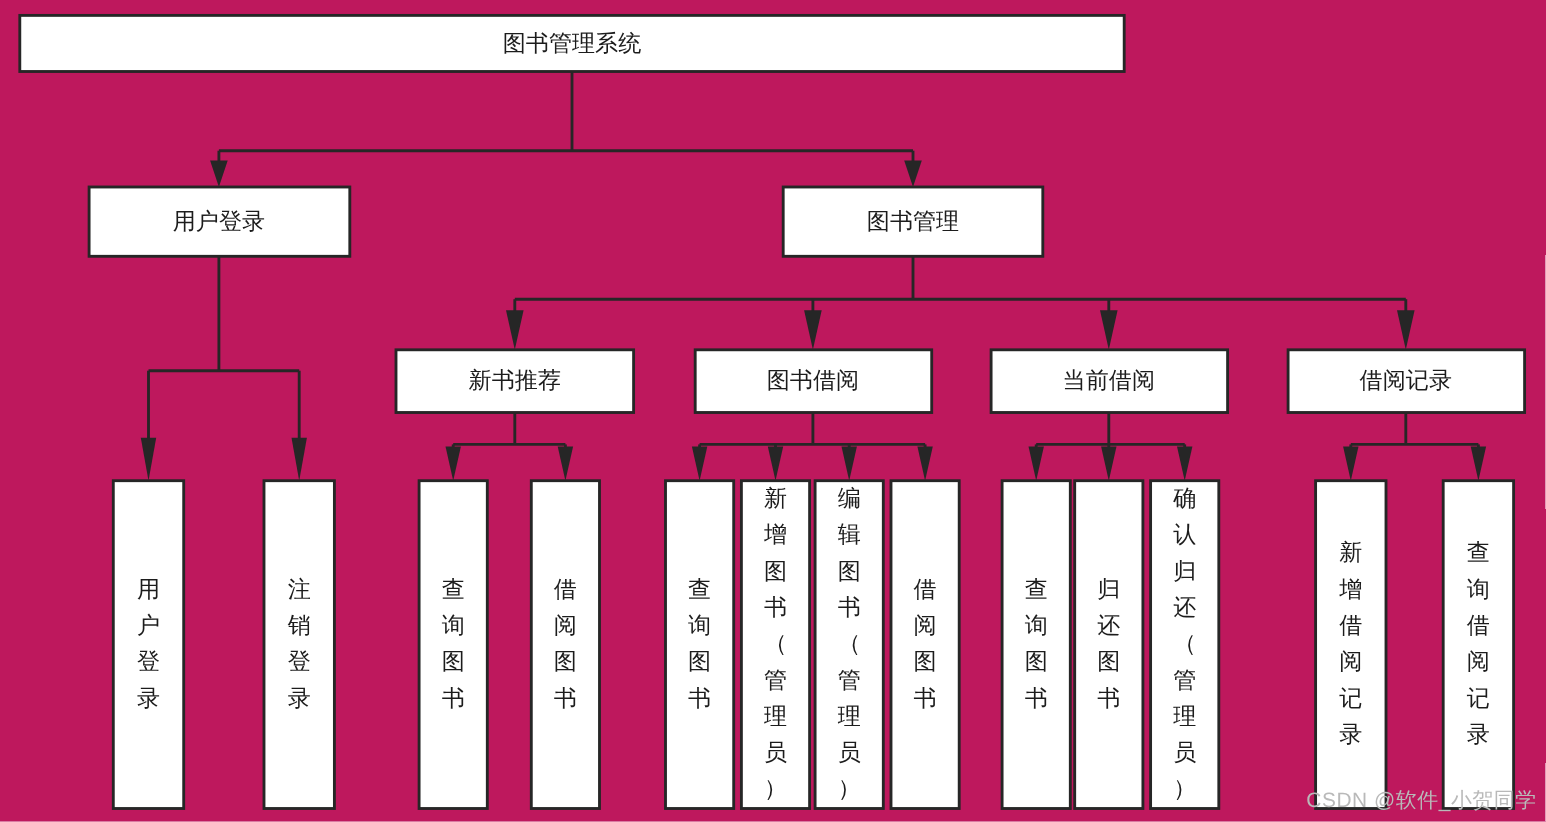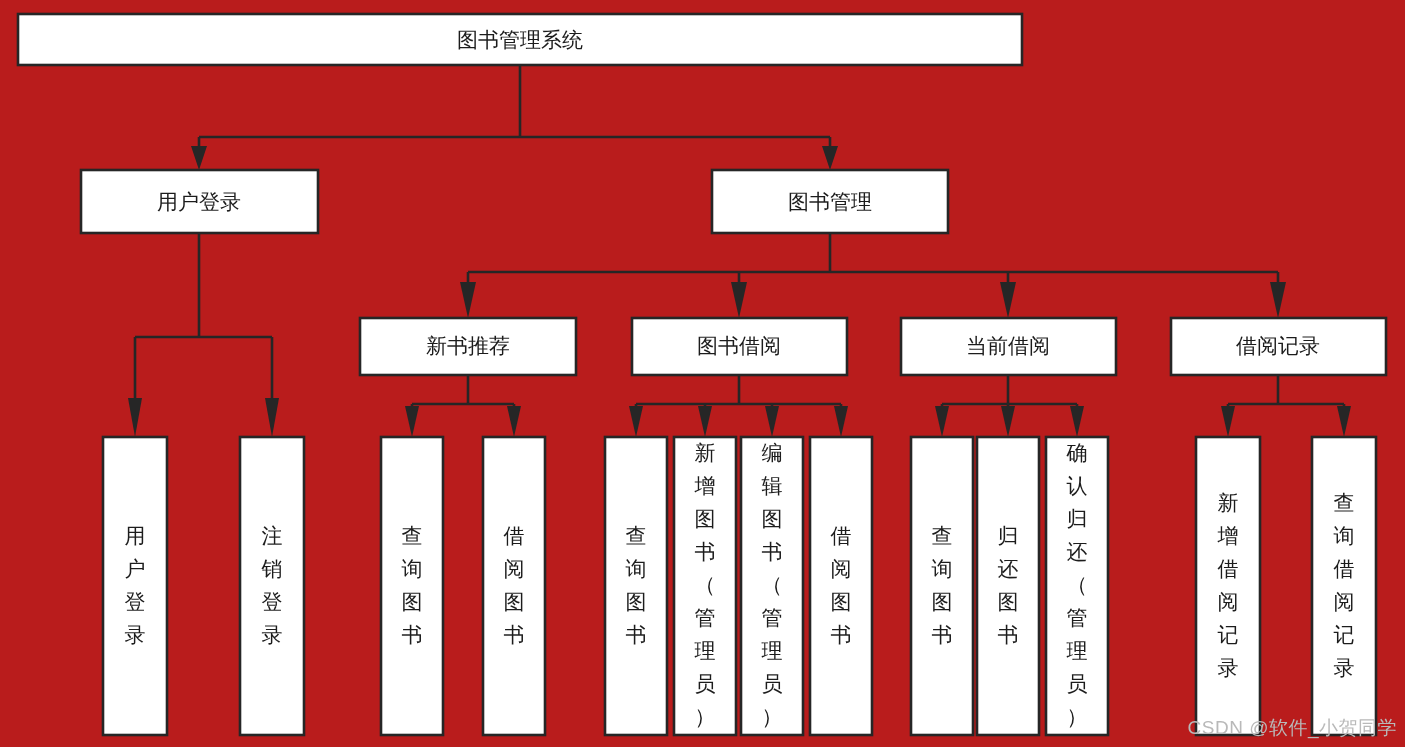--- a/index.html
+++ b/index.html
@@ -7,21 +7,21 @@
     padding: 0;
     background: #ffffff;
   }
   body {
     font-family: "Liberation Sans", "DejaVu Sans", sans-serif;
   }
   #diagram-root {
     position: relative;
     width: 1405px;
     height: 747px;
-    background: #b91c1c;
+    background: #be185d;
     overflow: hidden;
   }
   svg.flow {
     position: absolute;
     left: 0;
     top: 0;
     width: 1405px;
     height: 747px;
   }
   .node-rect {

